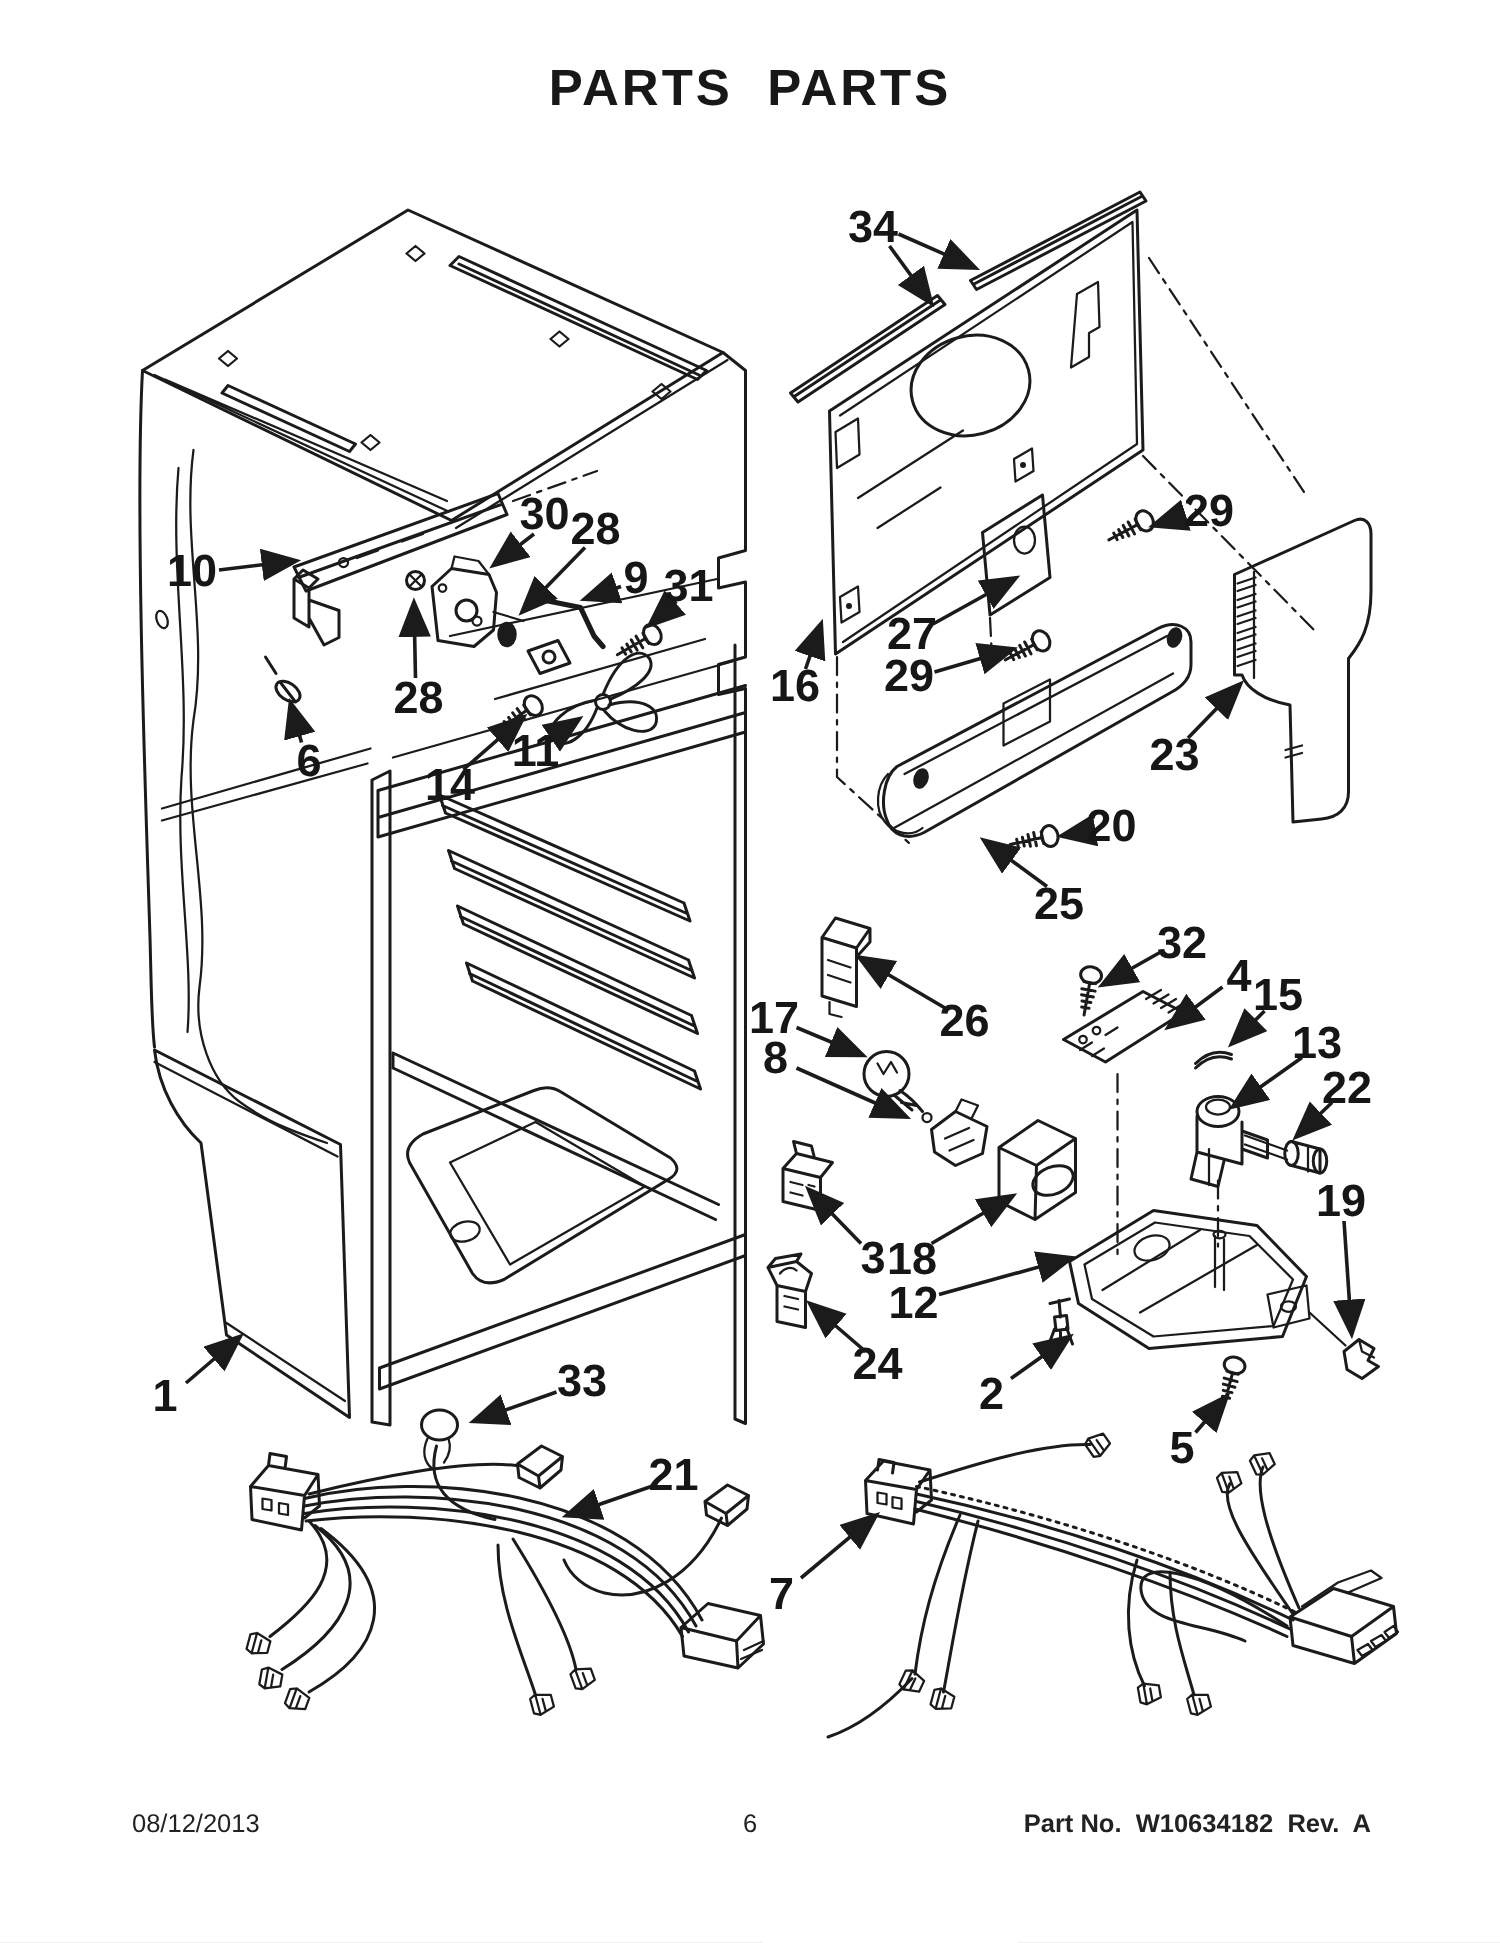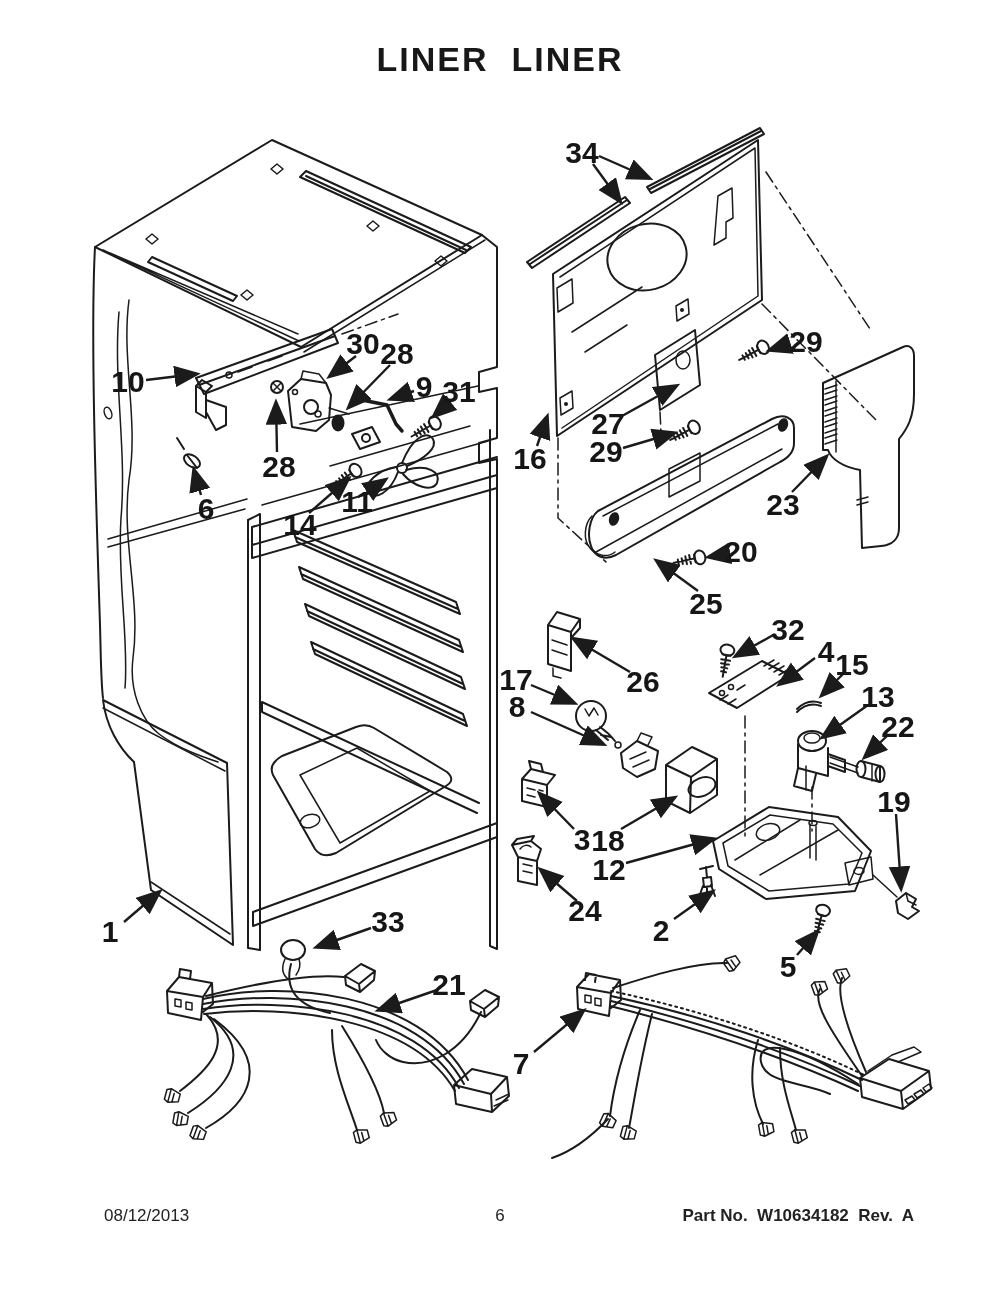--- a/index.html
+++ b/index.html
@@ -24,30 +24,30 @@
   .arrow{stroke:#1b1b1b;stroke-width:2.4;}
   .callout{
     font-family:"Liberation Sans","DejaVu Sans",sans-serif;
     font-size:30px;font-weight:bold;fill:#161616;
     text-anchor:middle;dominant-baseline:central;
   }
   .footer{
     position:absolute;top:1206px;left:0;width:100%;
     font-size:17px;color:#222;
   }
-  .footer .f-left{position:absolute;left:88px;margin-left:16px;}
+  .footer .f-left{position:absolute;left:88px;}
   .footer .f-center{position:absolute;left:0;width:100%;text-align:center;}
   .footer .f-right{position:absolute;right:86px;white-space:pre;font-weight:bold;}
 </style>
 </head>
 <body>
 
 <div class="page">
 
-  <div class="title">LINER  LINER</div>
+  <div class="title">PARTS  PARTS</div>
 
   <svg class="art" width="1000" height="1295" viewBox="0 0 1000 1295">
     <defs>
       <marker id="ah" markerWidth="12" markerHeight="10" refX="9" refY="4.5" orient="auto">
         <path d="M0,0 L11,4.5 L0,9 Z" fill="#1b1b1b"></path>
       </marker>
       <g id="screw" class="ink">
         <ellipse cx="8" cy="0" rx="5.5" ry="7"></ellipse>
         <path d="M3,-4 L3,4 M3,0 L-16,0 M-2,-4.5 L-2,4.5 M-6,-4 L-6,4 M-10,-3 L-10,3 M-14,-2.5 L-14,2.5 M-16,0 L-19,0"></path>
       </g>

